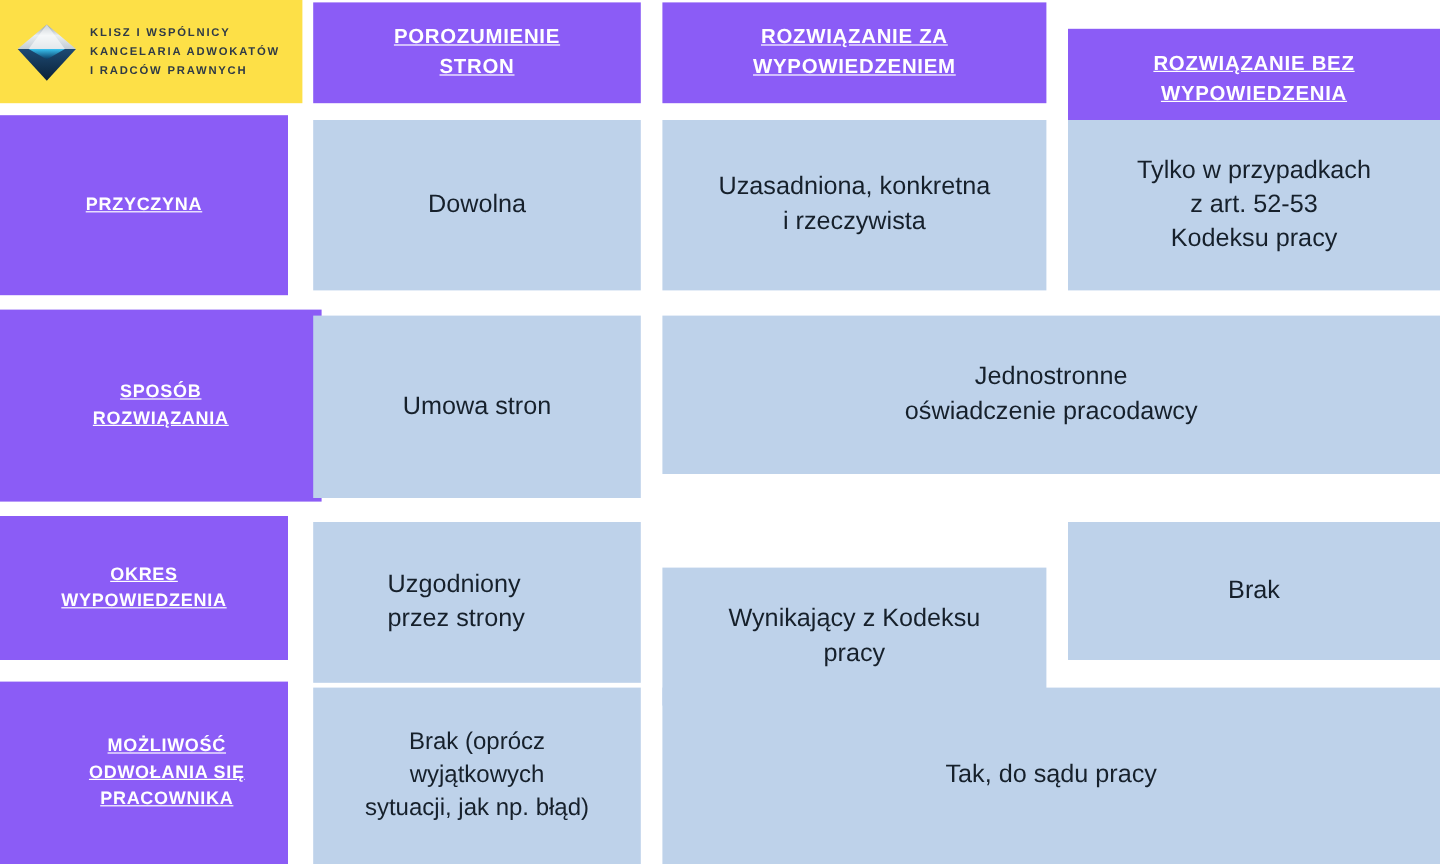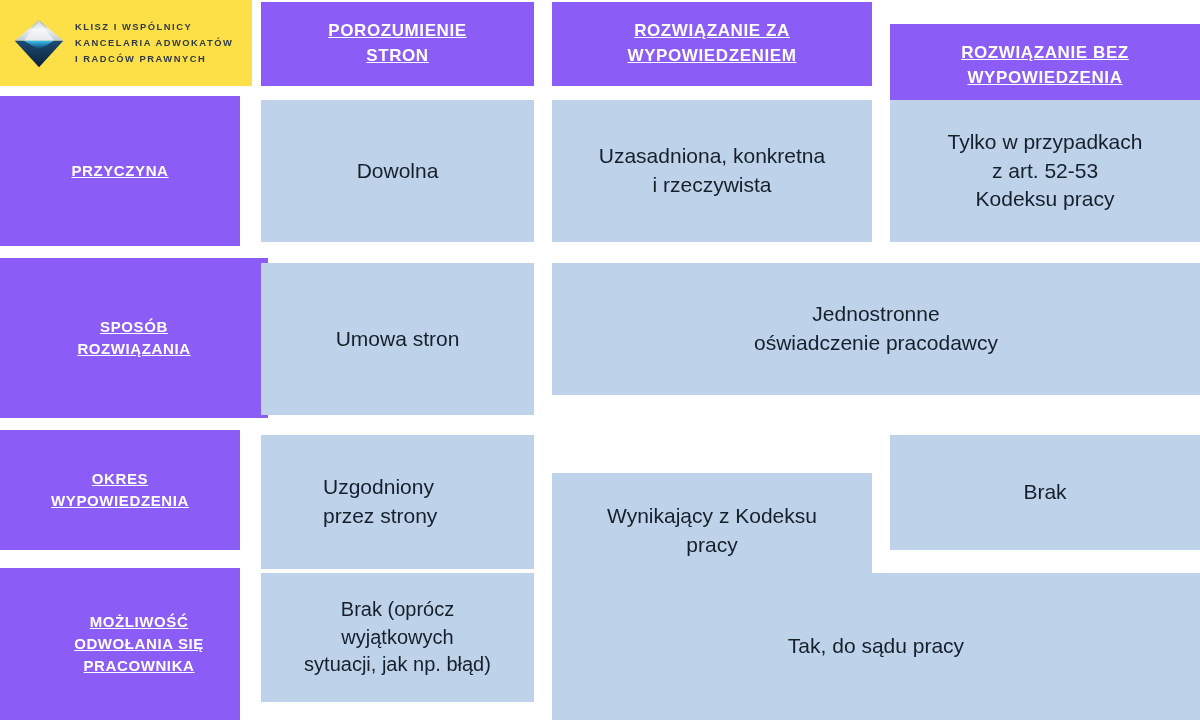--- a/index.html
+++ b/index.html
@@ -235,21 +235,21 @@
   </div>
 
   <div class="cell cell-dark rowlabel-cell" style="left:0px; top:568px; width:240px; height:152px;padding-left:38px;">
     <div>
       <span>MOŻLIWOŚĆ</span><br>
       <span>ODWOŁANIA SIĘ</span><br>
       <span>PRACOWNIKA</span>
     </div>
   </div>
 
-  <div class="cell cell-light data-cell small" style="left:261px; top:573px; width:273px; height:129px;">
+  <div class="cell cell-light data-cell small" style="left:261px; top:573px; width:273px; height:147px;">
     <div>
       <span>Brak (oprócz</span><br>
       <span>wyjątkowych</span><br>
       <span>sytuacji, jak np. błąd)</span>
     </div>
   </div>
 
   <div class="cell cell-light data-cell" style="left:552px; top:573px; width:648px; height:147px;justify-content:center;">
     <div>
       <span>Tak, do sądu pracy</span>

